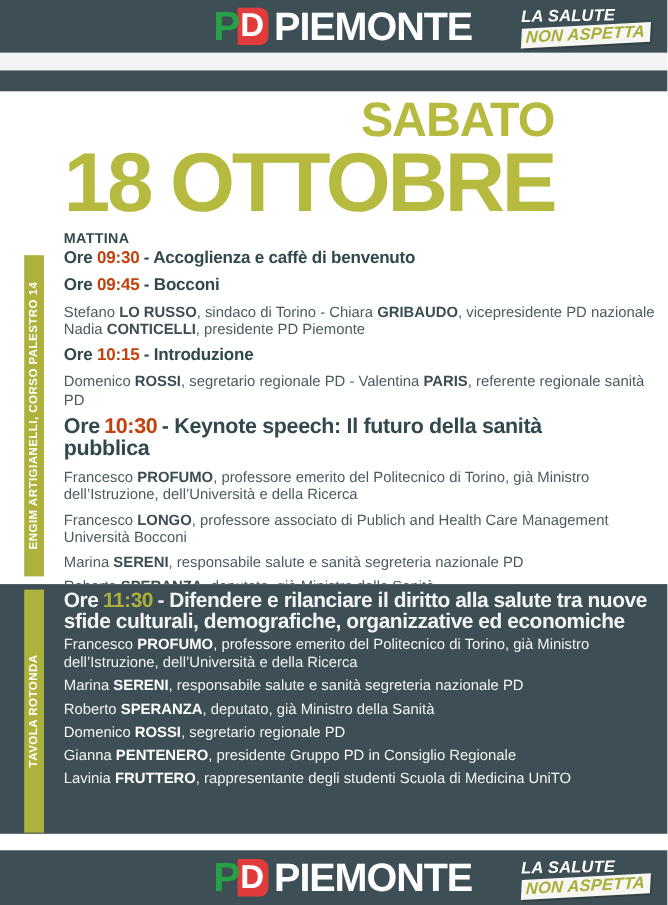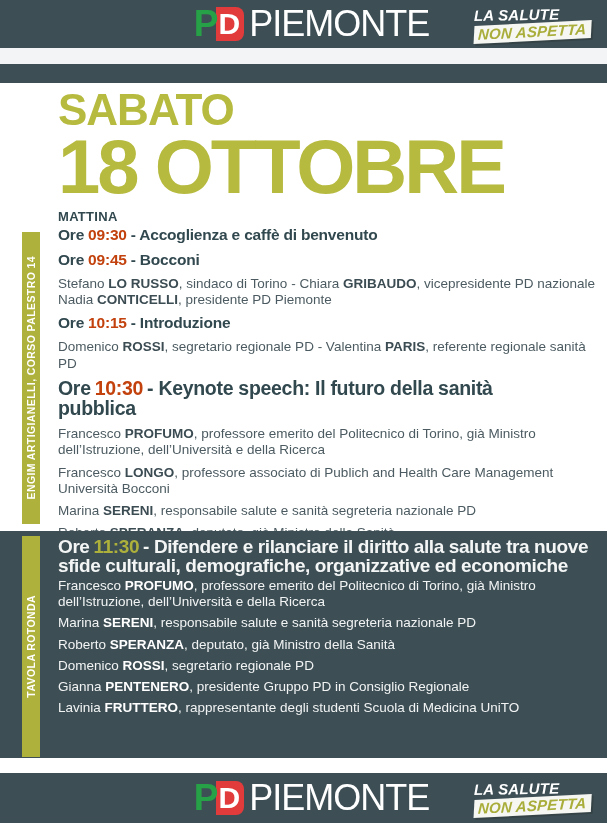--- a/index.html
+++ b/index.html
@@ -24,36 +24,36 @@
   .pd-mark { display:flex; align-items:stretch; height:34px; margin-right:4px; }
   .pd-p {
     color:#27a147; font-size:37px; font-weight:800; line-height:34px;
     letter-spacing:-2px; margin-right:-1px; z-index:2;
   }
   .pd-d {
     background:#e23b3c; color:#ffffff; font-size:30px; font-weight:800;
     line-height:34px; padding:0 4px 0 3px; border-radius:0 8px 8px 0;
   }
   .brand-region {
-    color:#ffffff; font-size:36px; font-weight:400; letter-spacing:-1px; line-height:34px;
+    color:#ffffff; font-size:36px; font-weight:700; letter-spacing:-1px; line-height:34px;
   }
   .badge {
     position:absolute; right:16px; top:50%; transform:translateY(-50%) rotate(-1deg);
     display:flex; flex-direction:column; align-items:flex-start; line-height:1;
   }
   .badge-line1 { color:#ffffff; font-weight:800; font-style:italic; font-size:15px; letter-spacing:0.2px; }
   .badge-line2 {
     margin-top:1px; background:#f6f6f2; color:#a9ad3a; font-weight:800; font-style:italic;
     font-size:15px; padding:1px 5px 2px 4px; transform:skewX(-6deg) rotate(-2deg);
     box-shadow:2px 2px 0 rgba(40,50,45,0.35); letter-spacing:0.2px;
   }
 
   
   .title-block { position:absolute; top:88px; left:58px; }
-  .day  { color:#b6ba3e; font-size:44px; font-weight:800; line-height:1; letter-spacing:-1px; }
+  .day  { color:#b6ba3e; font-size:44px; font-weight:800; line-height:1; letter-spacing:-1px;text-align:right; }
   .date { color:#b6ba3e; font-size:76px; font-weight:800; line-height:0.92; letter-spacing:-3px; white-space:nowrap; }
   .session { color:#31484f; font-size:13px; font-weight:800; margin-top:7px; letter-spacing:0.3px; }
 
   
   .vstrip {
     position:absolute; left:22px; width:18px; background:#aeb13b;
     display:flex; align-items:center; justify-content:center; z-index:3;
   }
   .vstrip span {
     writing-mode:vertical-rl; transform:rotate(180deg);

